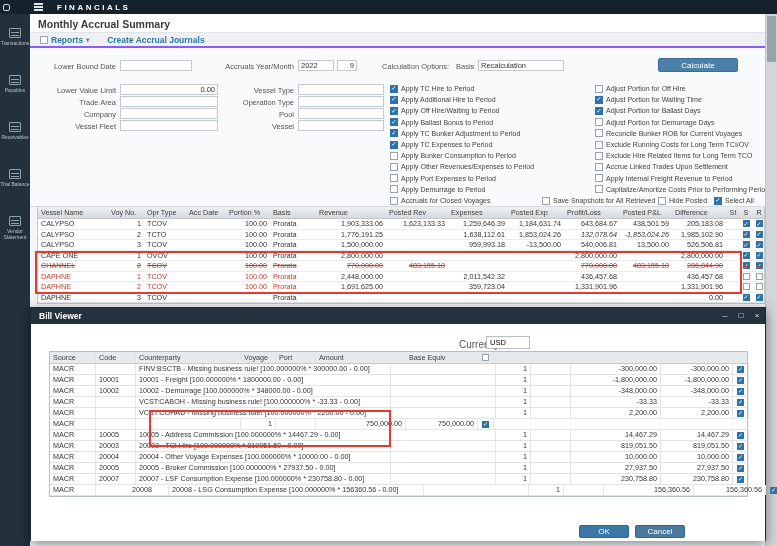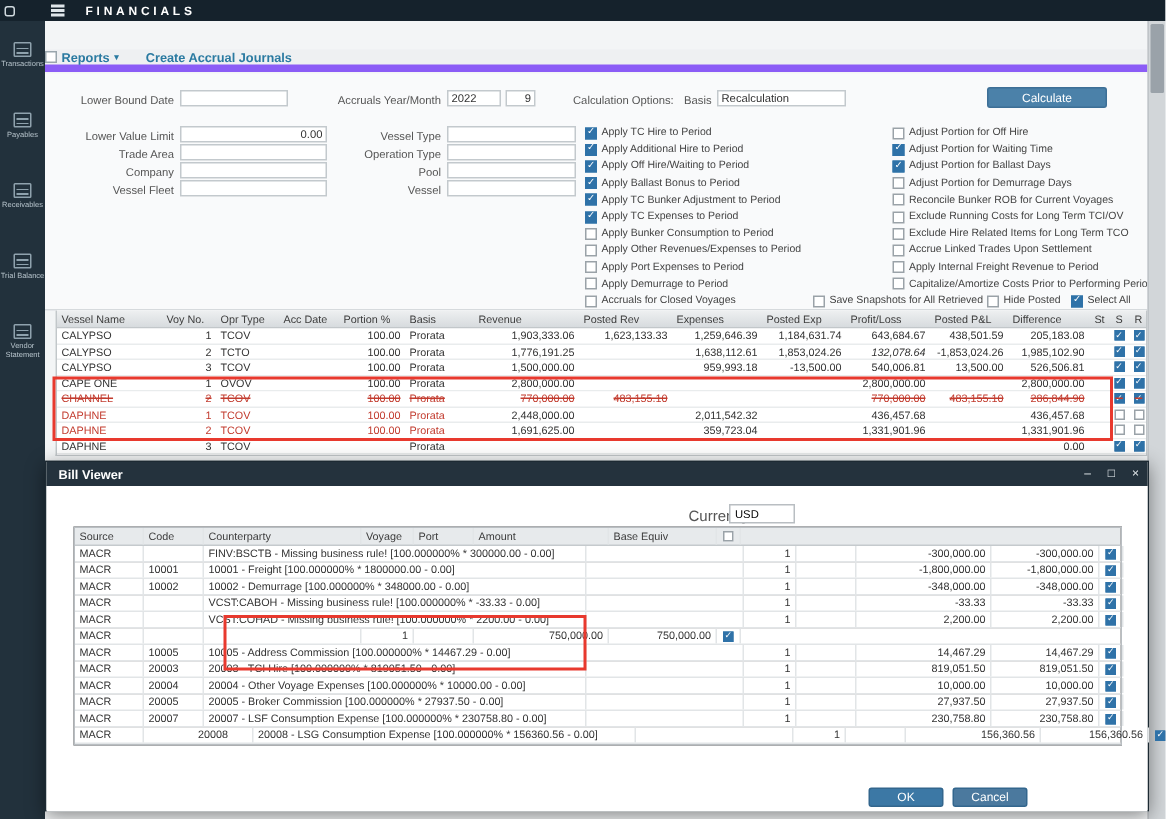--- a/index.html
+++ b/index.html
@@ -17,21 +17,21 @@
   .sidebar{position:absolute;left:0;top:14px;width:30px;height:532px;background:#22313c;z-index:3;display:flex;flex-direction:column;align-items:center;padding-top:14px;gap:29px}
   .nav-item{display:flex;flex-direction:column;align-items:center;gap:2px;width:30px;cursor:pointer}
   .nav-icon{width:12px;height:10px;border:1px solid #8fa2ad;border-radius:1px;
     background:repeating-linear-gradient(to bottom,transparent 0 2px,#8fa2ad 2px 3px);background-size:8px 100%;background-position:1px 1px;background-repeat:no-repeat}
   .nav-label{font-size:5px;color:#b6c3cb;text-align:center;line-height:6px}
 
   
   .main{position:absolute;left:30px;top:14px;width:735px;height:532px;background:#f3f5f6}
   .titlebar{position:absolute;left:0;top:0;right:0;height:19px;background:#fff;border-bottom:1px solid #e2e5e7}
   .page-title{position:absolute;left:8px;top:4px;font-size:10.5px;font-weight:bold;color:#3b3b3b}
-  .toolbar{position:absolute;left:0;top:19px;right:0;height:15px;background:#eef0f2;border-bottom:5px solid #8b5cf6;display:flex;align-items:center;gap:18px}
+  .toolbar{position:absolute;left:0;top:19px;right:0;height:15px;background:#eef0f2;border-bottom:2px solid #8b5cf6;display:flex;align-items:center;padding-left:10px;gap:18px}
   .tb-item{color:#2a7aa1;font-size:8.5px;display:flex;align-items:center;gap:3px;cursor:pointer;font-weight:bold}
   .tb-icon{width:8px;height:8px;border:1px solid #9aa6ad;background:#fff}
   .caret{font-size:6px;color:#2a7aa1}
 
   
   .form-area{position:absolute;left:0;top:35px;width:735px;height:158px;background:#f9fafb;border-bottom:1px solid #d6dadd}
   .flabel{position:absolute;font-size:7.5px;color:#555;text-align:right;white-space:nowrap;overflow:hidden}
   .ilabel{position:absolute;font-size:7.5px;color:#555;white-space:nowrap}
   .finput{position:absolute;height:11px;border:1px solid #c3c9cd;background:#fff;font-size:7.5px;padding:0 2px;font-family:"Liberation Sans",sans-serif;color:#333}
   .calc-btn{position:absolute;left:628px;top:9px;width:80px;height:14px;background:#4b81a9;color:#fff;border:1px solid #3d6f96;border-radius:2px;font-size:8px;font-family:"Liberation Sans",sans-serif;cursor:pointer}
@@ -110,20 +110,23 @@
       <span class="nav-icon"></span>
       <span class="nav-label">Trial Balance</span>
     </div>
     <div class="nav-item">
       <span class="nav-icon"></span>
       <span class="nav-label">Vendor Statement</span>
     </div>
   </div>
 
 <div class="main">
+  <div class="titlebar">
+    <div class="page-title">Monthly Accrual Summary</div>
+  </div>
   <div class="toolbar">
     <span class="tb-item">
       <span class="tb-icon"></span>
       <span>Reports</span>
       <span class="caret">▾</span>
     </span>
     <span class="tb-item">Create Accrual Journals</span>
   </div>
 
   <div class="form-area" id="formArea">
@@ -296,21 +299,21 @@
         <div class="g-cell r" style="width: 36px;">2</div>
         <div class="g-cell l" style="width: 42px;">TCTO</div>
         <div class="g-cell l" style="width: 40px;"></div>
         <div class="g-cell r" style="width: 44px;">100.00</div>
         <div class="g-cell l" style="width: 46px;">Prorata</div>
         <div class="g-cell r" style="width: 70px;">1,776,191.25</div>
         <div class="g-cell r" style="width: 62px;"></div>
         <div class="g-cell r" style="width: 60px;">1,638,112.61</div>
         <div class="g-cell r" style="width: 56px;">1,853,024.26</div>
         <div class="g-cell r" style="width: 56px; font-style: italic;">132,078.64</div>
-        <div class="g-cell r" style="width: 52px;">-1,853,024.26</div>
+        <div class="g-cell r" style="width: 52px; font-style: italic;">-1,853,024.26</div>
         <div class="g-cell r" style="width: 54px;">1,985,102.90</div>
         <div class="g-cell c" style="width: 14px;"></div>
         <div class="g-cell c" style="width: 12px;">
           <span class="cb sm on"></span>
         </div>
         <div class="g-cell c" style="width: 14px;">
           <span class="cb sm on"></span>
         </div>
       </div>
       <div class="g-row ">

